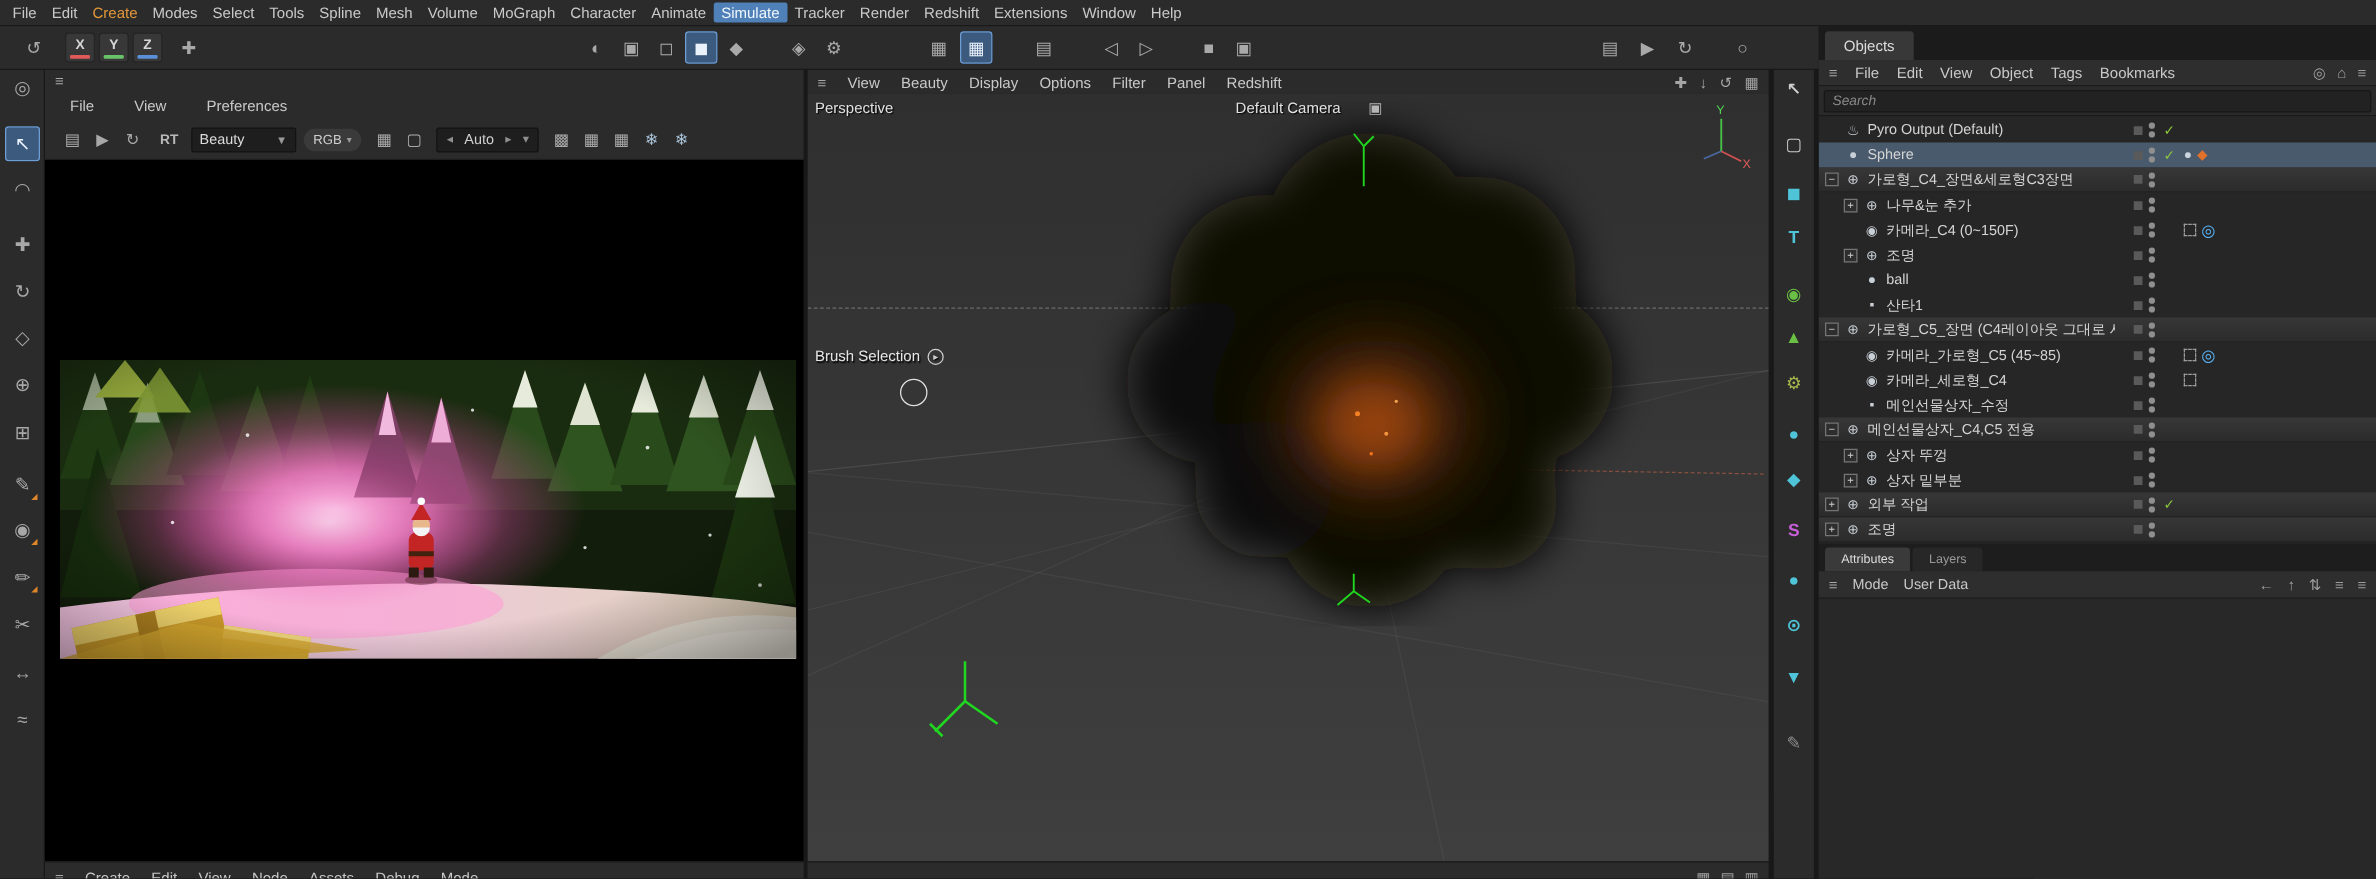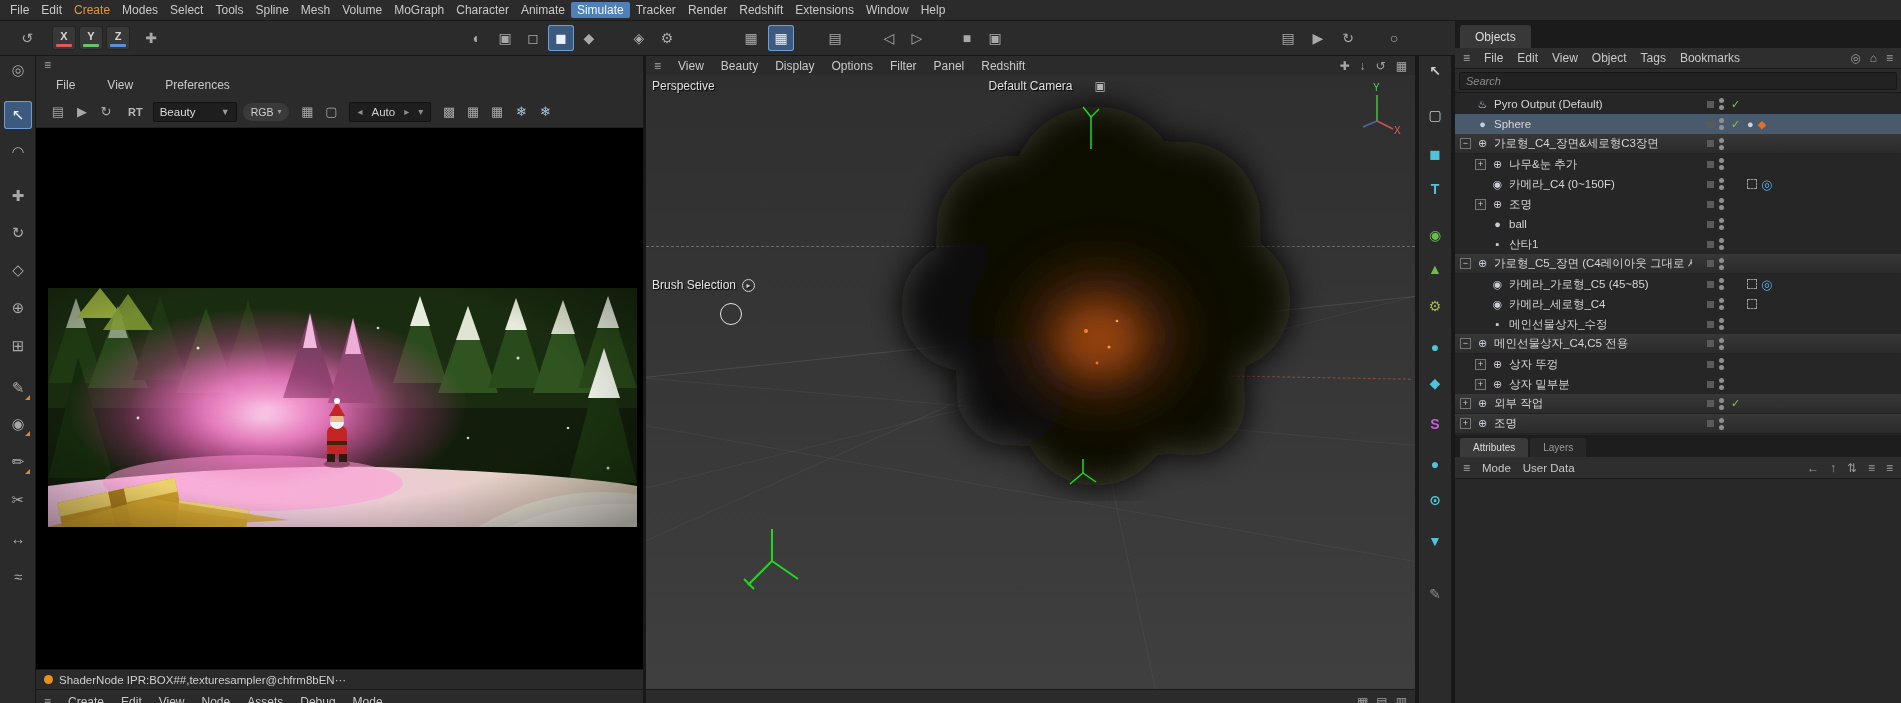--- a/index.html
+++ b/index.html
@@ -358,24 +358,20 @@
             <circle cx="470" cy="70" r="1.5"></circle>
           <circle cx="520" cy="140" r="1.3"></circle>
             <circle cx="90" cy="130" r="1.4"></circle>
             <circle cx="420" cy="150" r="1.3"></circle>
           <circle cx="560" cy="180" r="1.5"></circle>
         </g>
         <rect width="589" height="239" fill="url(#vig)"></rect>
       </svg>
     </div>
 
-    <div class="rp-status">
-      <span class="status-dot"></span>
-      <span>ShaderNode IPR:BOX##,texturesampler@chfrm8bEN···</span>
-    </div>
   </div>
 
   <div id="viewport">
     <div class="vp-header">
       <span class="burger">≡</span>
       <span class="tb-group" style="gap:17px">
 
       <span class="menu-item" style="padding:0">View</span>
           <span class="menu-item" style="padding:0">Beauty</span>
           <span class="menu-item" style="padding:0">Display</span>

